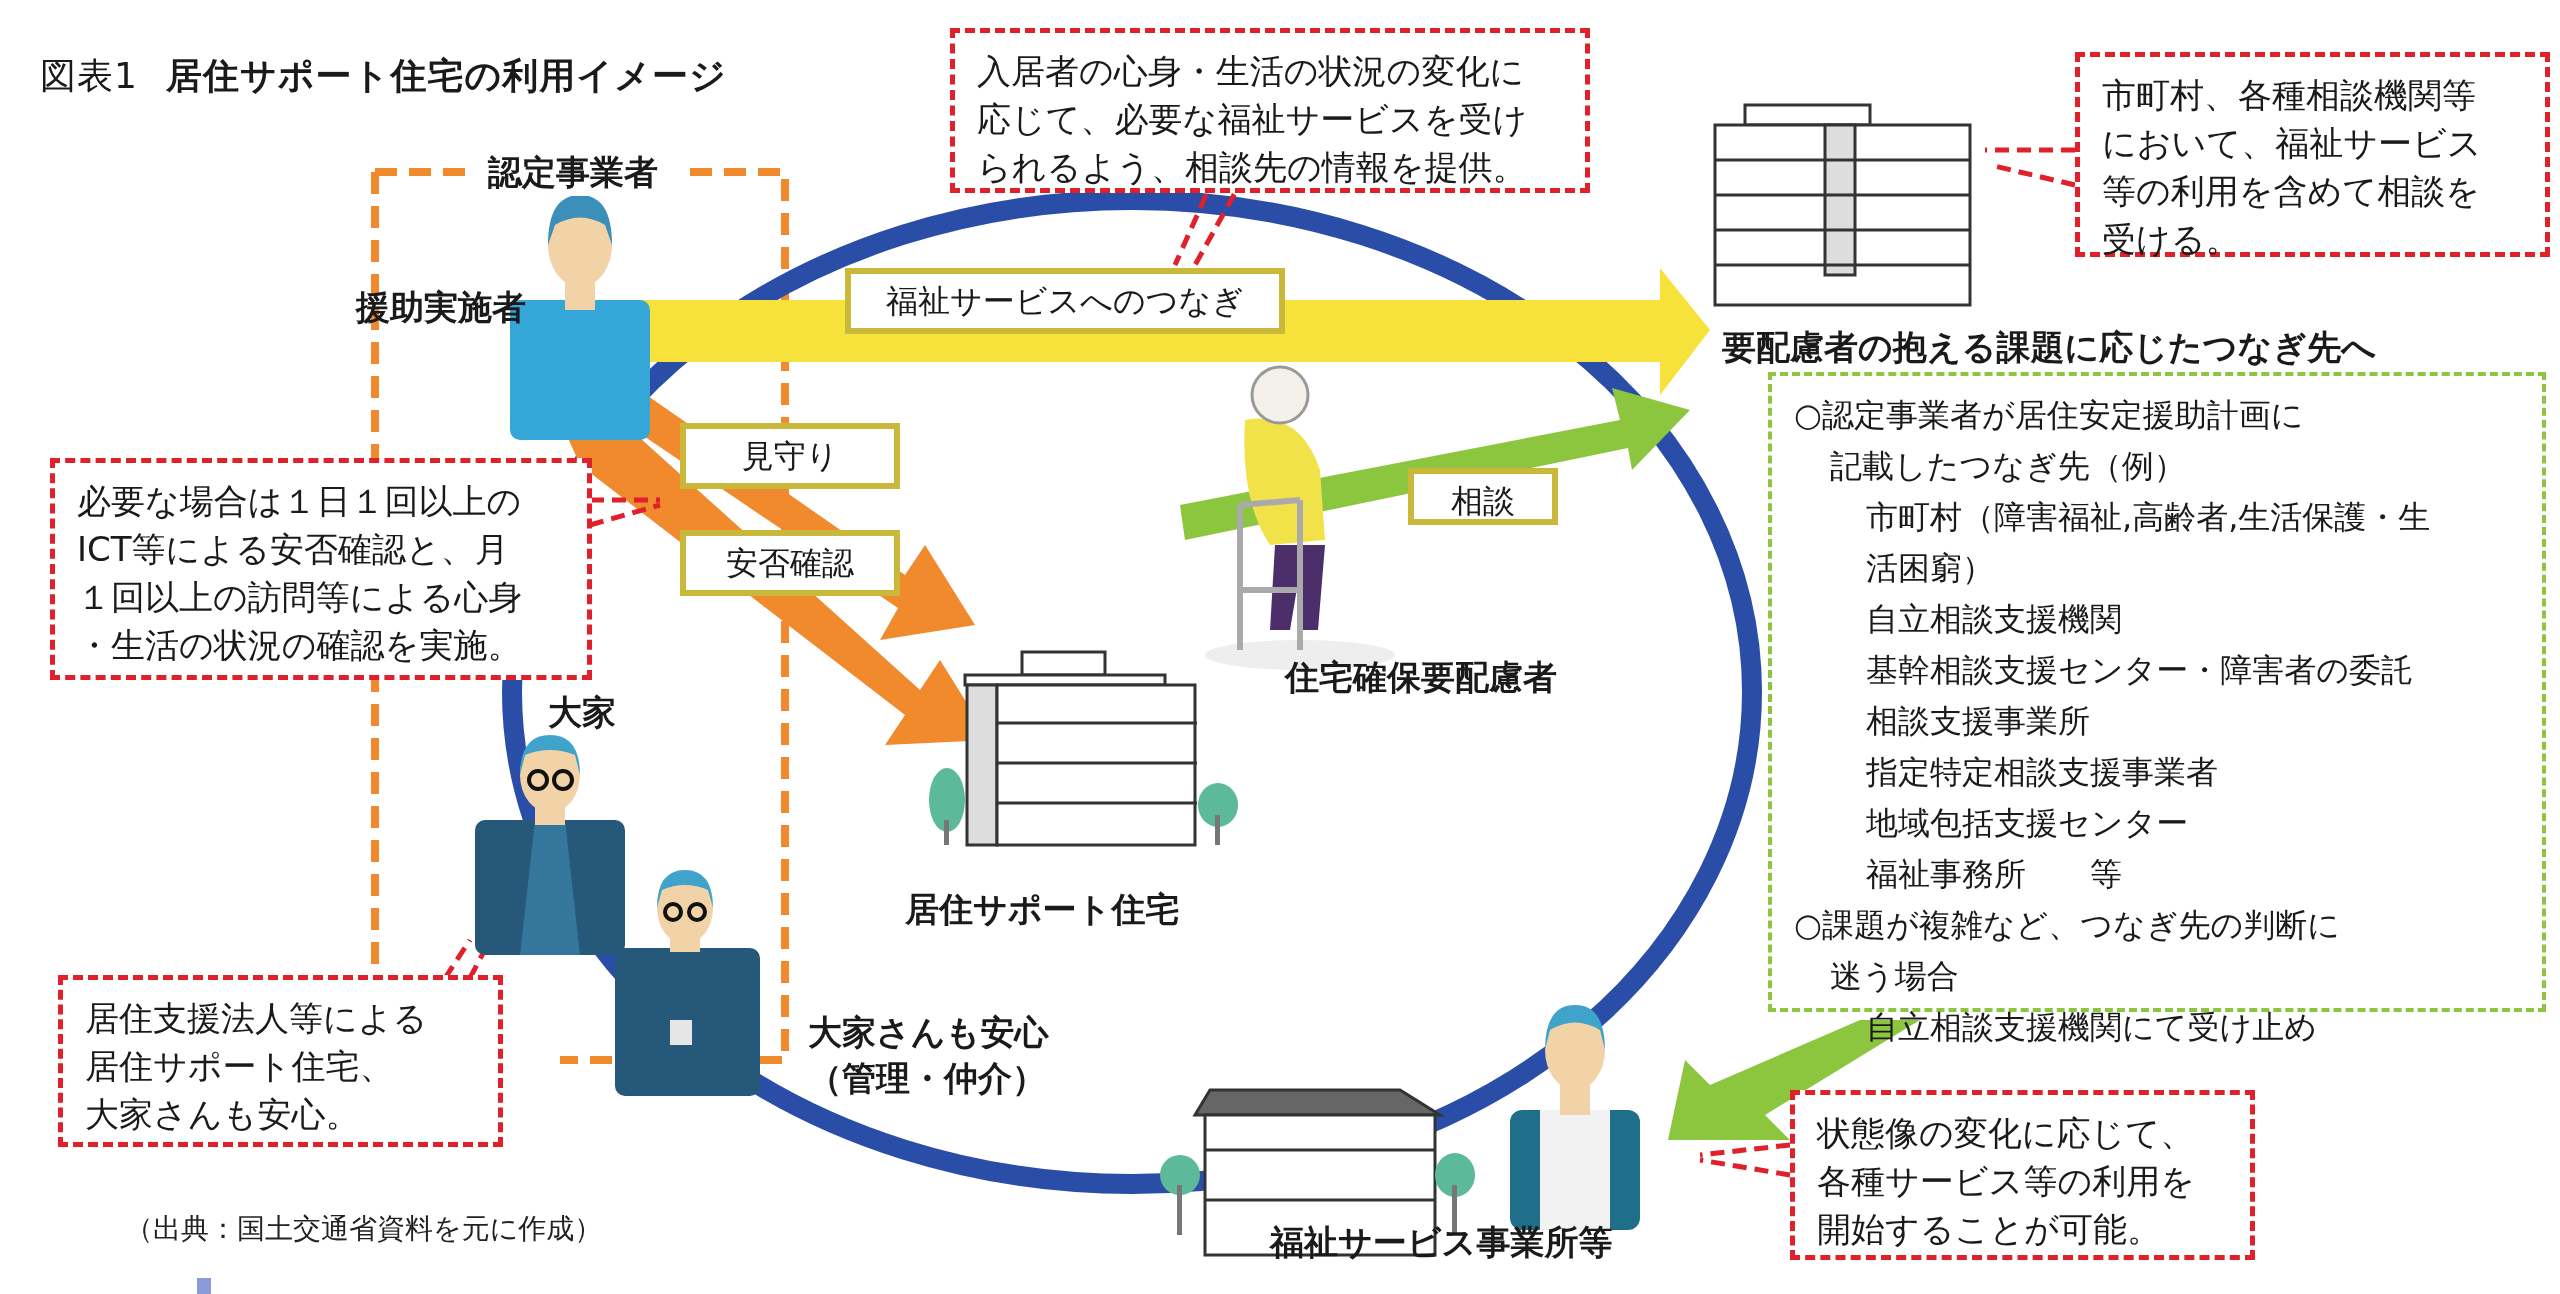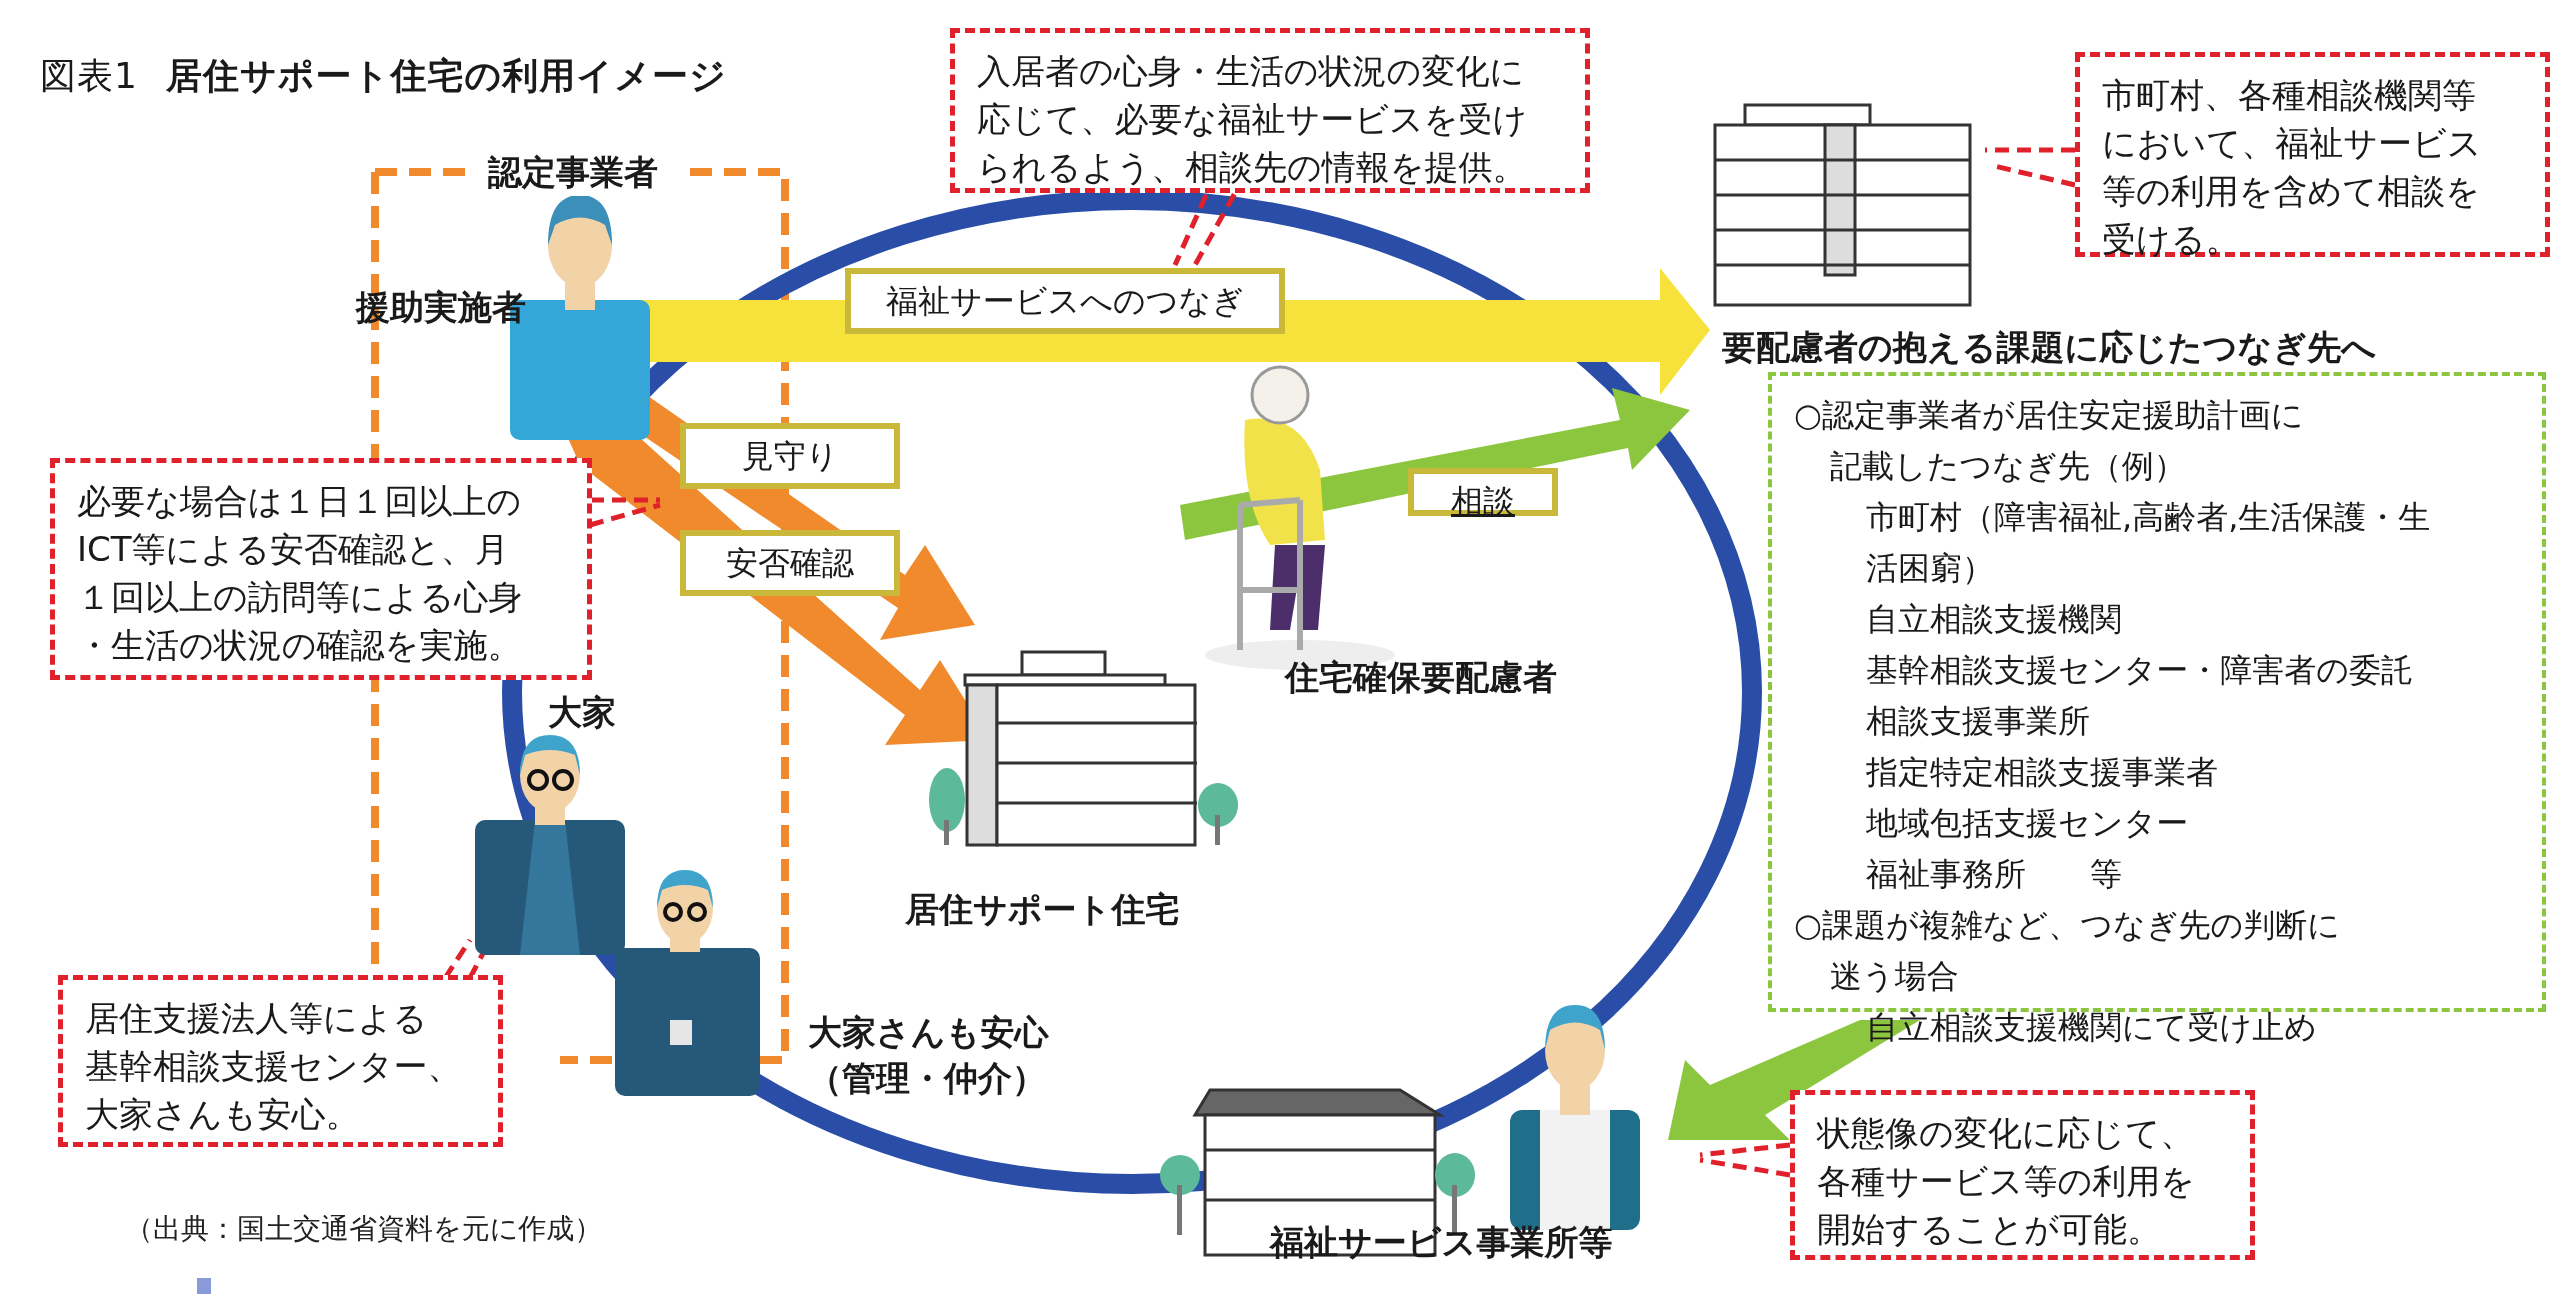--- a/index.html
+++ b/index.html
@@ -144,21 +144,21 @@
 <div class="abs lbl" style="left:808px;top:1010px;">大家さんも安心</div>
 <div class="abs lbl" style="left:808px;top:1056px;">（管理・仲介）</div>
 <div class="abs lbl" style="left:905px;top:865px;margin-top:22px;">居住サポート住宅</div>
 <div class="abs lbl" style="left:1285px;top:655px;">住宅確保要配慮者</div>
 <div class="abs lbl" style="left:1270px;top:1220px;">福祉サービス事業所等</div>
 <div class="abs lbl" style="left:1722px;top:325px;">要配慮者の抱える課題に応じたつなぎ先へ</div>
 
 <div class="abs tag" style="left:845px;top:268px;width:440px;height:66px;line-height:54px;">福祉サービスへのつなぎ</div>
 <div class="abs tag" style="left:680px;top:423px;width:220px;height:66px;line-height:54px;">見守り</div>
 <div class="abs tag" style="left:680px;top:530px;width:220px;height:66px;line-height:54px;">安否確認</div>
-<div class="abs tag" style="left:1408px;top:468px;width:150px;height:48px;line-height:54px;text-decoration:underline;">相談</div>
+<div class="abs tag" style="left:1408px;top:468px;width:150px;height:57px;line-height:54px;">相談</div>
 
 <div class="abs callout" style="left:950px;top:28px;width:640px;height:165px;">
   <div>入居者の心身・生活の状況の変化に</div>
   <div>応じて、必要な福祉サービスを受け</div>
   <div>られるよう、相談先の情報を提供。</div>
 </div>
 
 <div class="abs callout" style="left:2075px;top:52px;width:475px;height:205px;">
   <div>市町村、各種相談機関等</div>
   <div>において、福祉サービス</div>
@@ -168,21 +168,21 @@
 
 <div class="abs callout" style="left:50px;top:458px;width:542px;height:222px;">
   <div>必要な場合は１日１回以上の</div>
   <div>ICT等による安否確認と、月</div>
   <div>１回以上の訪問等による心身</div>
   <div>・生活の状況の確認を実施。</div>
 </div>
 
 <div class="abs callout" style="left:58px;top:975px;width:445px;height:172px;">
   <div>居住支援法人等による</div>
-  <div>基幹相談支援センター、</div>
+  <div>居住サポート住宅、</div>
   <div>大家さんも安心。</div>
 </div>
 
 <div class="abs callout" style="left:1790px;top:1090px;width:465px;height:170px;">
   <div>状態像の変化に応じて、</div>
   <div>各種サービス等の利用を</div>
   <div>開始することが可能。</div>
 </div>
 
 <div class="abs greenbox" style="left:1768px;top:372px;width:778px;height:640px;">

